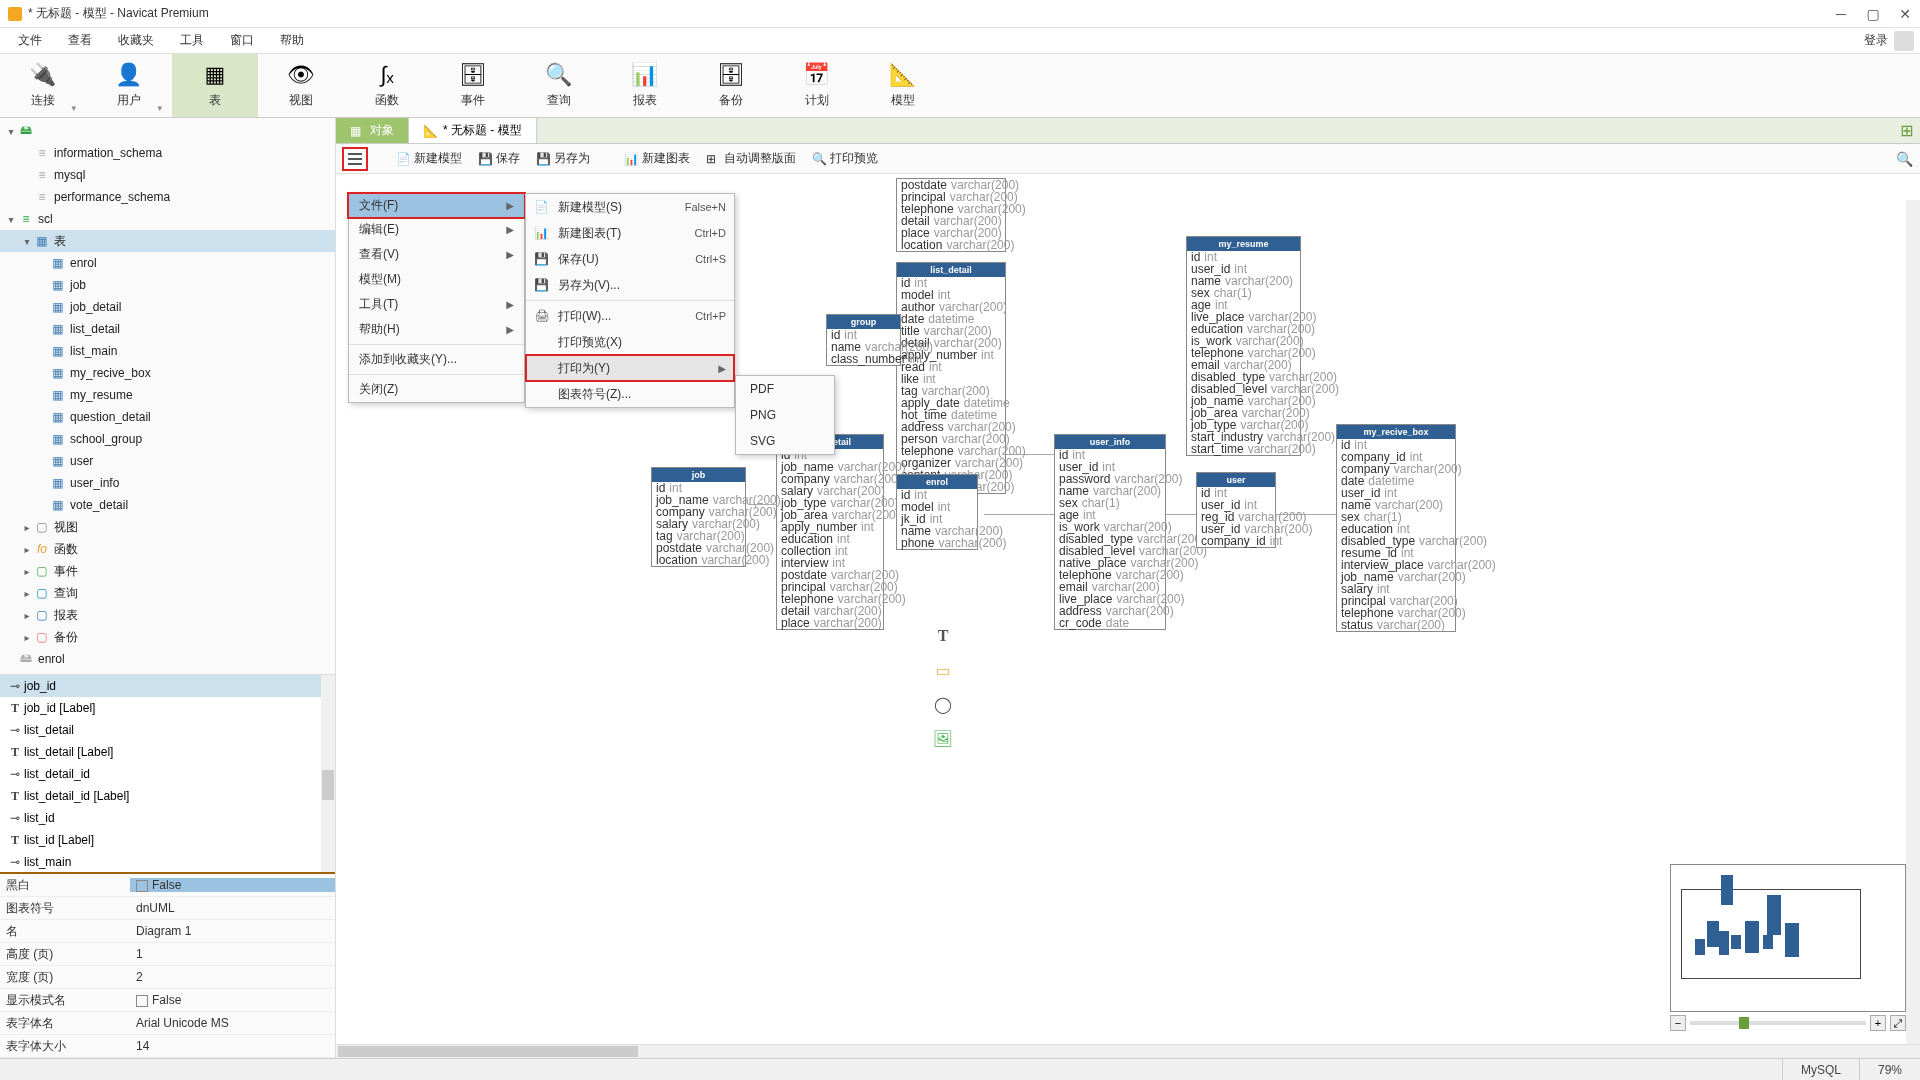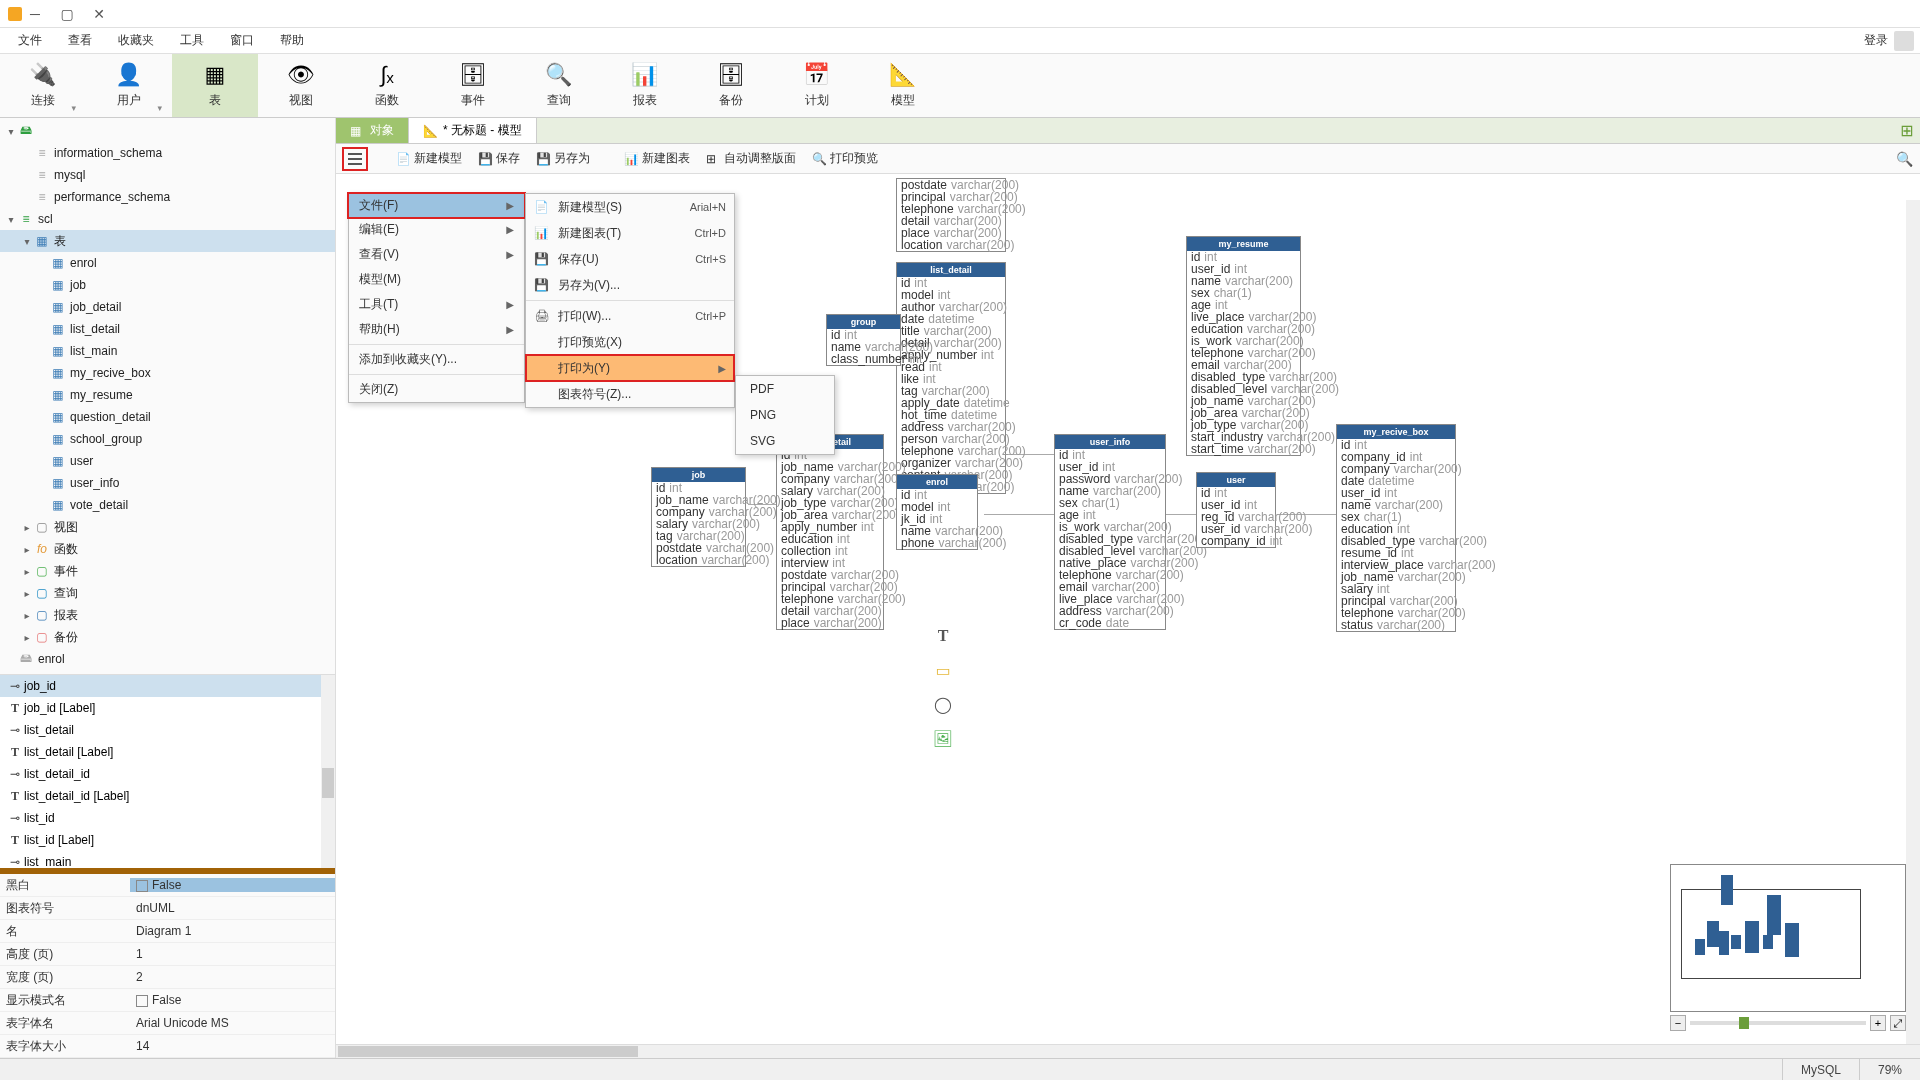--- a/index.html
+++ b/index.html
@@ -26,21 +26,21 @@
 .tree-row{height:22px;display:flex;align-items:center;padding-left:4px;font-size:12px;color:#222;white-space:nowrap}
 .tree-row.sel{background:#cde0ee}
 .tree-row .exp{width:14px;text-align:center;color:#666;font-size:10px}
 .tree-row .pad{display:inline-block}
 .tree-row .ic{width:16px;height:16px;margin-right:4px;display:inline-flex;align-items:center;justify-content:center}
 .ic-db{color:#2e9e3f}.ic-disc{color:#aaa}.ic-tbl{color:#3c7cb5}.ic-view{color:#888}.ic-fx{color:#e49b3b;font-style:italic}.ic-evt{color:#4caf50}.ic-qry{color:#1e8bc3}.ic-rpt{color:#3c7cb5}.ic-bkp{color:#e57373}
 .objlist{flex:1;overflow:auto;background:#fff;border-top:1px solid #ddd;position:relative}
 .obj-row{height:22px;display:flex;align-items:center;padding-left:6px;font-size:12px}
 .obj-row .oic{width:18px;text-align:center;color:#444}
 .obj-row.sel{background:#cde0ee}
-.propgrid{flex:0 0 auto;background:#fafafa;border-top:6px solid #a16207}
+.propgrid{flex:0 0 auto;background:#fafafa;border-top:2px solid #a16207}
 .prop-row{height:23px;display:flex;align-items:center;border-bottom:1px solid #eee}
 .prop-row .pk{width:130px;padding-left:6px;color:#333}
 .prop-row .pv{flex:1;padding-left:6px;color:#333}
 .prop-row.sel .pv{background:#9bc2e0}
 .chk{width:12px;height:12px;border:1px solid #888;display:inline-block;margin-right:4px;vertical-align:middle}
 .main{flex:1;display:flex;flex-direction:column;position:relative;background:#fff}
 .tabbar{height:26px;background:#e8efe0;display:flex;align-items:stretch;border-bottom:1px solid #ccc}
 .tab{padding:0 14px;display:flex;align-items:center;gap:6px;font-size:12px;border-right:1px solid #ccc}
 .tab.active{background:#9fc46e;color:#fff}
 .tab .tic{width:14px;height:14px}
@@ -54,21 +54,21 @@
 .subtoolbar .srch{margin-left:auto;color:#6b9e3a;font-size:14px}
 .canvas{flex:1;position:relative;overflow:hidden;background:#fff;background-image:radial-gradient(#e0e0e0 0.5px,transparent 0.5px);background-size:14px 14px}
 .menu-l1{position:absolute;left:348px;top:193px;width:177px;background:#fafafa;border:1px solid #bbb;box-shadow:2px 2px 6px rgba(0,0,0,.2);z-index:50}
 .menu-l1 .mi{height:25px;display:flex;align-items:center;padding:0 10px;font-size:12px;color:#333;position:relative}
 .menu-l1 .mi.hl{background:#9bc2e0;border:1px solid #5a8fb8;margin:-1px}
 .menu-l1 .mi.box{outline:2px solid #d22;outline-offset:-1px}
 .menu-l1 .mi .arr{margin-left:auto;font-size:10px;color:#666}
 .menu-l1 .sep{height:1px;background:#ddd;margin:2px 0}
 .menu-l2{position:absolute;left:525px;top:193px;width:210px;background:#fafafa;border:1px solid #bbb;box-shadow:2px 2px 6px rgba(0,0,0,.2);z-index:51}
 .menu-l2 .mi{height:26px;display:flex;align-items:center;padding:0 8px;font-size:12px;color:#333;gap:8px}
-.menu-l2 .mi.hl{background:#fdba74}
+.menu-l2 .mi.hl{background:#e5e5e5}
 .menu-l2 .mi.box{outline:2px solid #d22;outline-offset:-1px}
 .menu-l2 .mi .mic{width:16px;height:16px;display:inline-flex;align-items:center;justify-content:center;color:#555}
 .menu-l2 .mi .sc{margin-left:auto;color:#555;font-size:11px}
 .menu-l2 .mi .arr{margin-left:auto;font-size:10px;color:#666}
 .menu-l2 .sep{height:1px;background:#ddd;margin:2px 0}
 .menu-l3{position:absolute;left:735px;top:375px;width:100px;background:#fafafa;border:1px solid #bbb;box-shadow:2px 2px 6px rgba(0,0,0,.2);z-index:52}
 .menu-l3 .mi{height:26px;display:flex;align-items:center;padding:0 14px;font-size:12px;color:#333}
 .palette{position:absolute;left:595px;top:450px;width:32px;display:flex;flex-direction:column;gap:10px;z-index:5}
 .palette .pic{width:24px;height:24px;display:flex;align-items:center;justify-content:center;color:#555;font-size:16px}
 .erd-table{position:absolute;background:#fff;border:1px solid #888;font-size:8px;z-index:3}
@@ -91,20 +91,21 @@
 .obj-scroll .thumb{position:absolute;left:1px;right:1px;top:48%;height:30px;background:#ccc}
 .hscroll{position:absolute;left:336px;right:0;bottom:22px;height:14px;background:#f0f0f0;border-top:1px solid #ddd;z-index:8}
 .hscroll .thumb{position:absolute;top:1px;bottom:1px;left:2px;width:300px;background:#ccc}
 .vscroll{position:absolute;right:0;top:200px;bottom:36px;width:14px;background:#f0f0f0;z-index:8}
 </style>
 </head>
 <body>
 
 <div class="titlebar">
   <div class="app-icon"></div>
+  <div class="title">* 无标题 - 模型 - Navicat Premium</div>
   <div class="win-controls">
     <div class="win-btn">─</div>
     <div class="win-btn">▢</div>
     <div class="win-btn">✕</div>
   </div>
 </div>
 
 <div class="menubar">
   <div class="mitem">文件</div>
   <div class="mitem">查看</div>
@@ -975,21 +976,21 @@
     </div>
     <div class="sep"></div>
     <div class="mi">
       <span>关闭(Z)</span>
     </div>
   </div>
 <div class="menu-l2" id="menu2">
     <div class="mi">
       <span class="mic">📄</span>
       <span>新建模型(S)</span>
-      <span class="sc">Arial+N</span>
+      <span class="sc">False+N</span>
     </div>
     <div class="mi">
       <span class="mic">📊</span>
       <span>新建图表(T)</span>
       <span class="sc">Ctrl+D</span>
     </div>
     <div class="mi">
       <span class="mic">💾</span>
       <span>保存(U)</span>
       <span class="sc">Ctrl+S</span>

